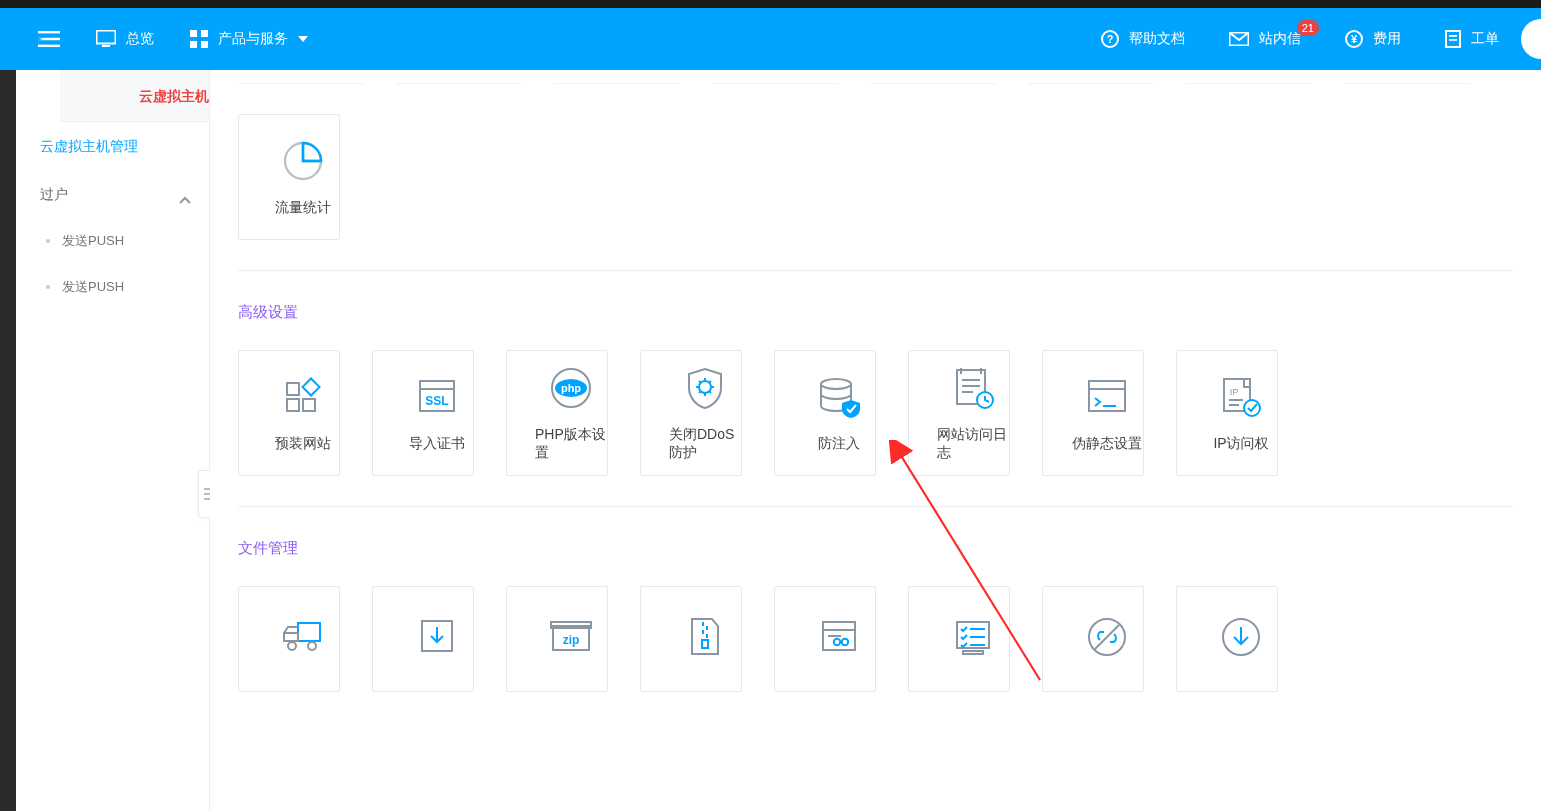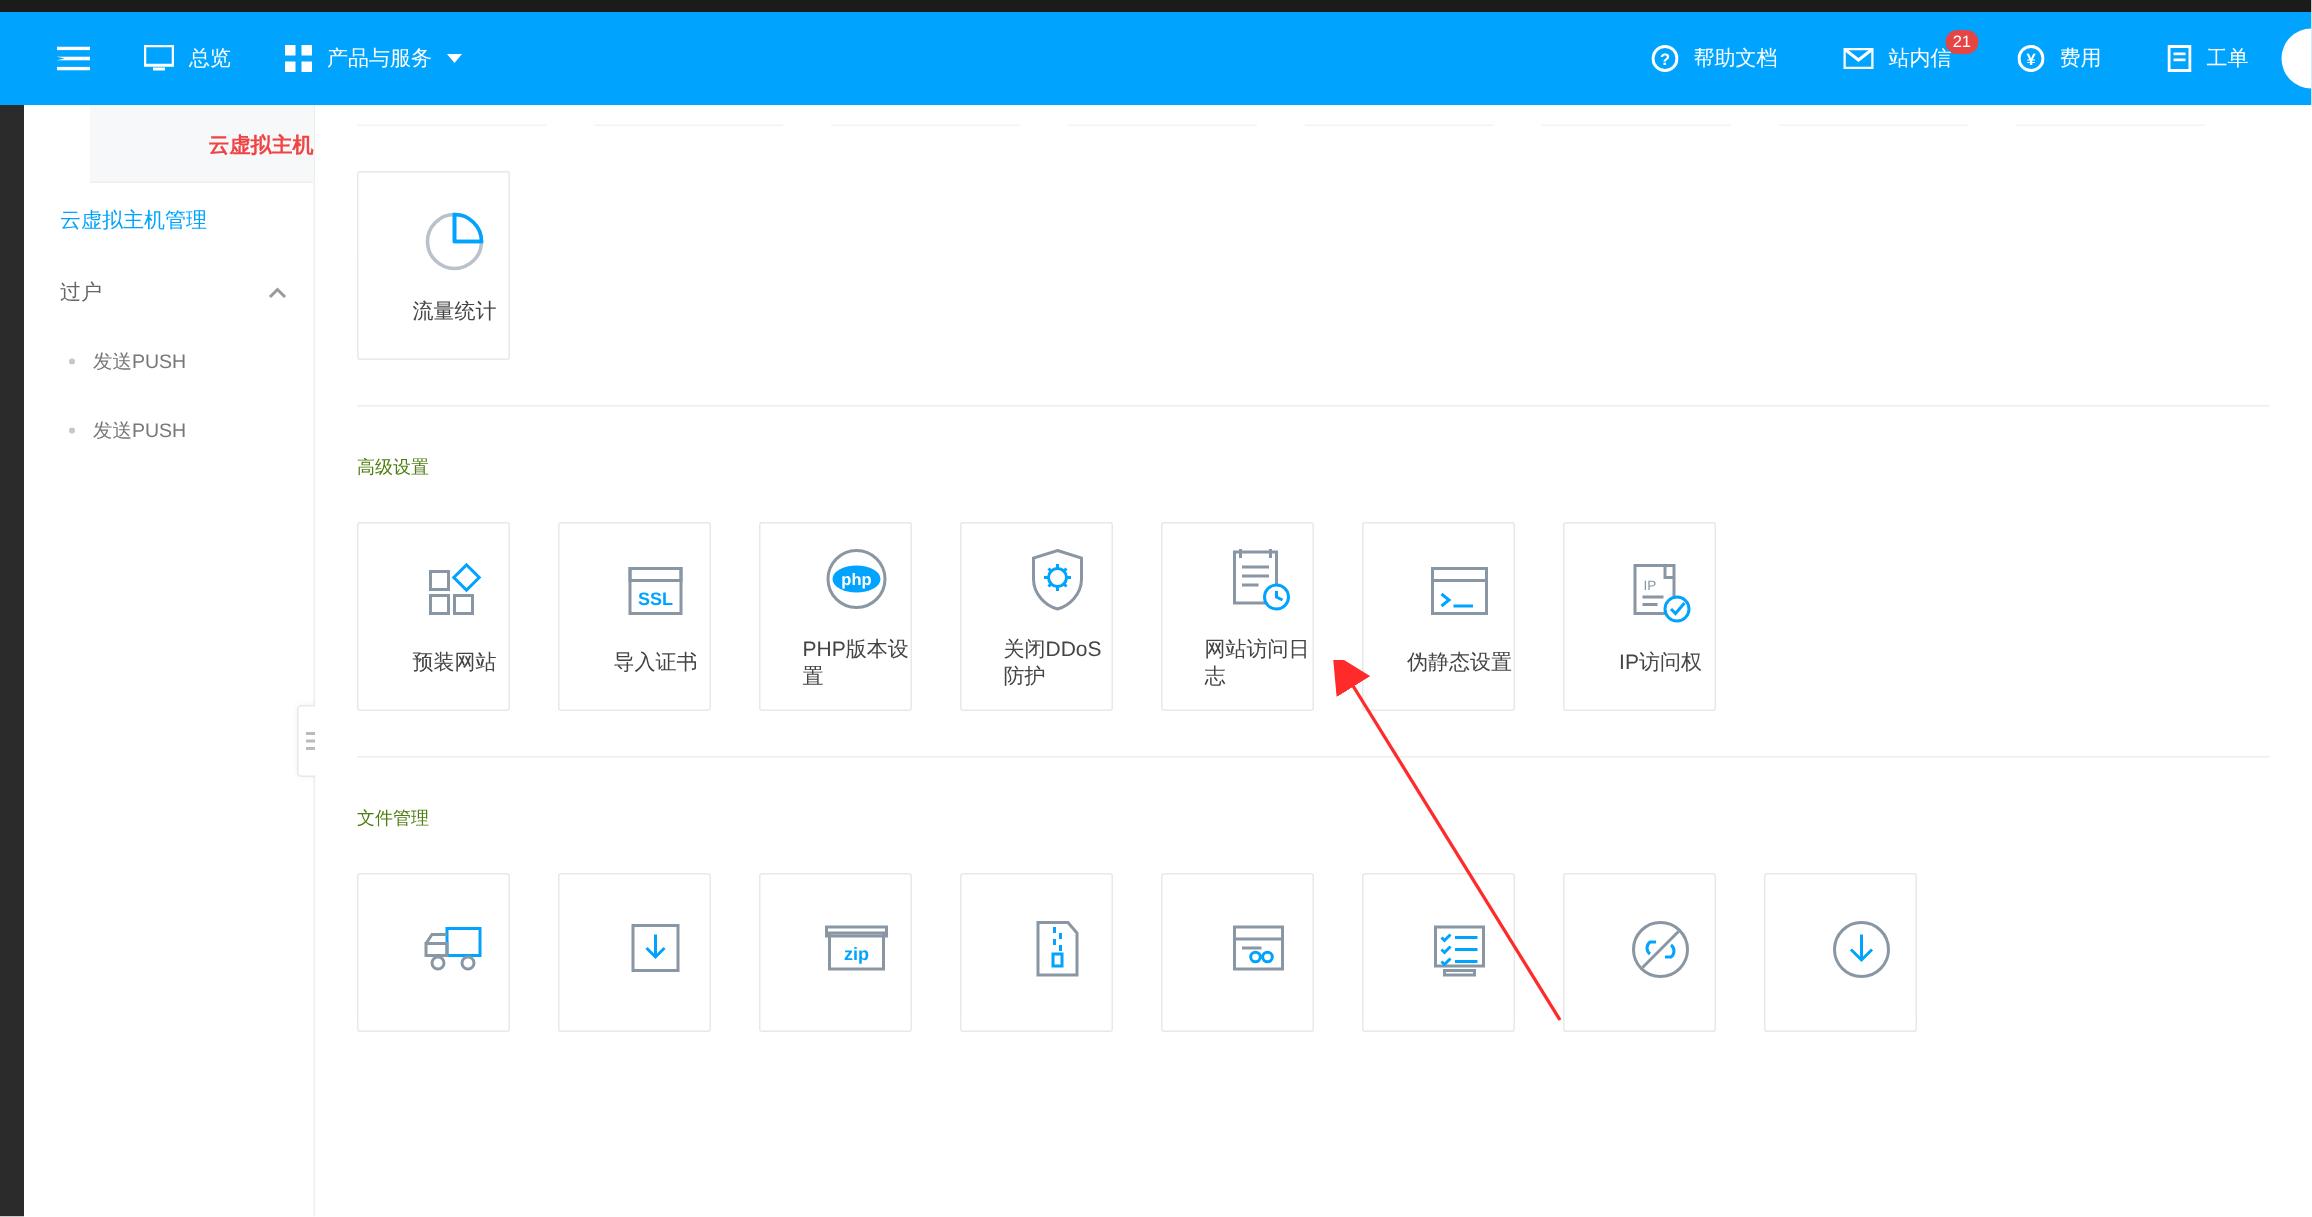--- a/index.html
+++ b/index.html
@@ -35,21 +35,21 @@
   .body { flex: 1; display: flex; min-height: 0; }
 
   
   .rail { width: 16px; background: #2b2b2b; }
 
   
   .sidebar { width: 194px; background: #fff; border-right: 1px solid #eee; position: relative; }
   .sb-title { height: 52px; line-height: 52px; text-align: right; font-weight: 600; color: #ef4444; background: #f7f8fa; border-bottom: 1px solid #eee; margin-left: 44px; }
   .sb-link { display: block; padding: 16px 24px; color: #333; cursor: pointer; }
   .sb-link.active { color: #00a4ff; }
-  .sb-group { display: flex; align-items: center; justify-content: space-between; padding: 14px 18px 14px 24px; color: #666; cursor: pointer; }
+  .sb-group { display: flex; align-items: flex-end; justify-content: space-between; padding: 14px 18px 14px 24px; color: #666; cursor: pointer; }
   .sb-sub { padding: 14px 10px 14px 46px; color: #777; cursor: pointer; font-size: 13px; position: relative; }
   .sb-sub::before { content:""; position: absolute; left: 30px; top: 50%; width: 4px; height: 4px; background: #c7c7c7; border-radius: 50%; transform: translateY(-50%); }
   .collapse-tab {
     position: absolute; left: 182px; top: 400px; width: 26px; height: 48px; background: #fff;
     border: 1px solid #e8e8e8; border-radius: 3px; display: flex; align-items: center; justify-content: center;
     box-shadow: 0 0 4px rgba(0,0,0,0.05);
   }
   .collapse-tab svg { transform: scaleX(-1); }
 
   
@@ -61,21 +61,21 @@
 
   .card-row { display: flex; gap: 32px; flex-wrap: wrap; }
   .card {
     width: 102px; height: 126px; border: 1px solid #e8e8e8; border-radius: 2px;
     display: flex; flex-direction: column; align-items: center; justify-content: center;
     gap: 14px; cursor: pointer; background: #fff; padding-left: 28px;
   }
   .card .icon-slot { width: 48px; height: 48px; display: flex; align-items: center; justify-content: center; }
   .card .label { font-size: 14px; color: #444; }
 
-  .section-title { margin: 32px 0 28px 0; font-size: 12px; color: #4d7c0f; font-weight: 500;}
+  .section-title { margin: 32px 0 28px 0; font-size: 15px; color: #8b5cf6; font-weight: 500;}
   .hr { border-top: 1px solid #eee; margin-top: 30px; }
 
   
   .arrow-anno { position: absolute; left: 670px; top: 370px; pointer-events: none; }
 
   
   .cut-row .card { height: 106px; justify-content: flex-start; padding-top: 26px; overflow: hidden; }
 
 </style>
 </head>
@@ -254,20 +254,32 @@
                   <line x1="24" y1="25" x2="26" y2="27"></line>
         <line x1="26" y1="15" x2="24" y2="17"></line>
                   <line x1="16" y1="25" x2="14" y2="27"></line>
       </g>
               </svg>
             </div>
             <div class="label">关闭DDoS防护</div>
           </div>
           <div class="card">
             <div class="icon-slot">
+              <svg width="46" height="42" viewBox="0 0 46 42">
+      <ellipse cx="20" cy="8" rx="15" ry="5" stroke="#8996a3" stroke-width="2" fill="none"></ellipse>
+      <path d="M5 8 V30 a15 5 0 0 0 30 0 V8" stroke="#8996a3" stroke-width="2" fill="none"></path>
+      <path d="M5 18 a15 5 0 0 0 30 0" stroke="#8996a3" stroke-width="2" fill="none"></path>
+      <path d="M35 24 L44 27 V33 C44 38 40 41 35 42 C30 41 26 38 26 33 V27 Z" fill="#00a4ff"></path>
+      <polyline points="31,33 34,36 40,29" stroke="#fff" stroke-width="2" fill="none"></polyline>
+              </svg>
+            </div>
+            <div class="label">防注入</div>
+          </div>
+          <div class="card">
+            <div class="icon-slot">
               <svg width="44" height="44" viewBox="0 0 44 44">
       <rect x="6" y="4" width="28" height="34" stroke="#8996a3" stroke-width="2" fill="none"></rect>
       <line x1="10" y1="2" x2="10" y2="8" stroke="#8996a3" stroke-width="2"></line>
       <line x1="30" y1="2" x2="30" y2="8" stroke="#8996a3" stroke-width="2"></line>
       <line x1="11" y1="14" x2="29" y2="14" stroke="#8996a3" stroke-width="2"></line>
       <line x1="11" y1="20" x2="29" y2="20" stroke="#8996a3" stroke-width="2"></line>
       <line x1="11" y1="26" x2="22" y2="26" stroke="#8996a3" stroke-width="2"></line>
       <circle cx="34" cy="34" r="8" stroke="#00a4ff" stroke-width="2" fill="#fff"></circle>
       <polyline points="34,30 34,34 38,36" stroke="#00a4ff" stroke-width="2" fill="none"></polyline>
               </svg>

